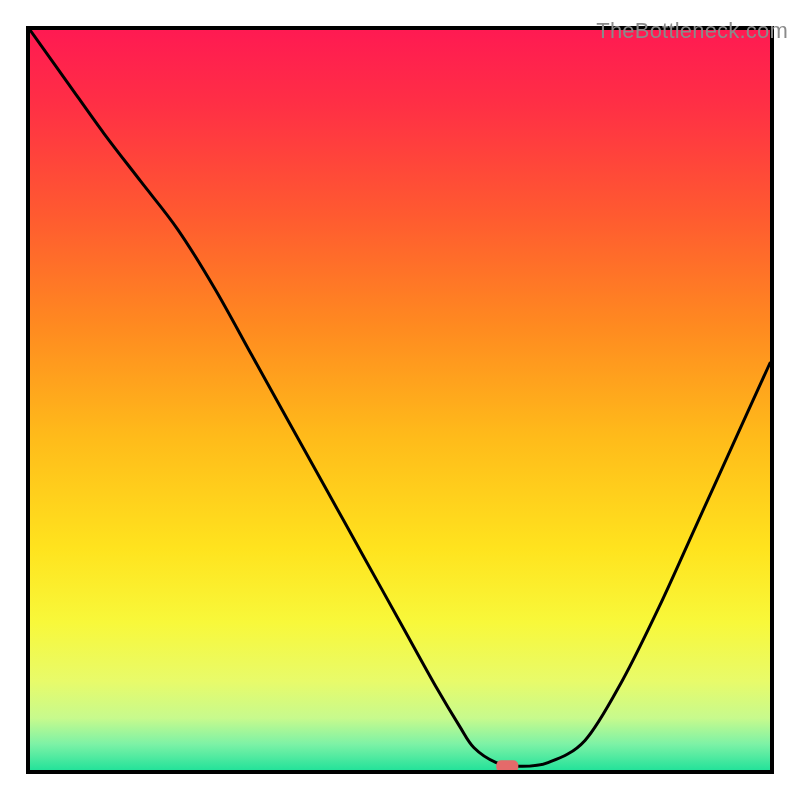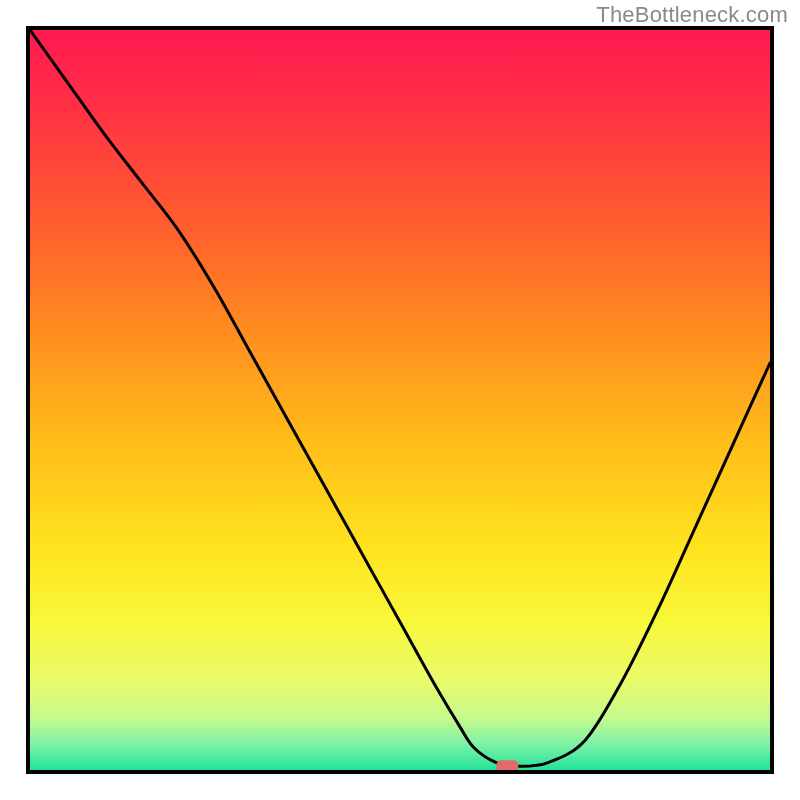--- a/index.html
+++ b/index.html
@@ -6,21 +6,21 @@
     margin: 0;
     padding: 0;
     width: 800px;
     height: 800px;
     background: #ffffff;
     font-family: Arial, Helvetica, sans-serif;
     overflow: hidden;
   }
   .watermark {
     position: absolute;
-    top: 2px;
+    top: 18px;
     right: 12px;
     font-size: 22px;
     font-weight: 500;
     color: #8a8a8a;
     letter-spacing: 0.2px;
     z-index: 10;
   }
   .chart-frame {
     position: absolute;
     left: 26px;

